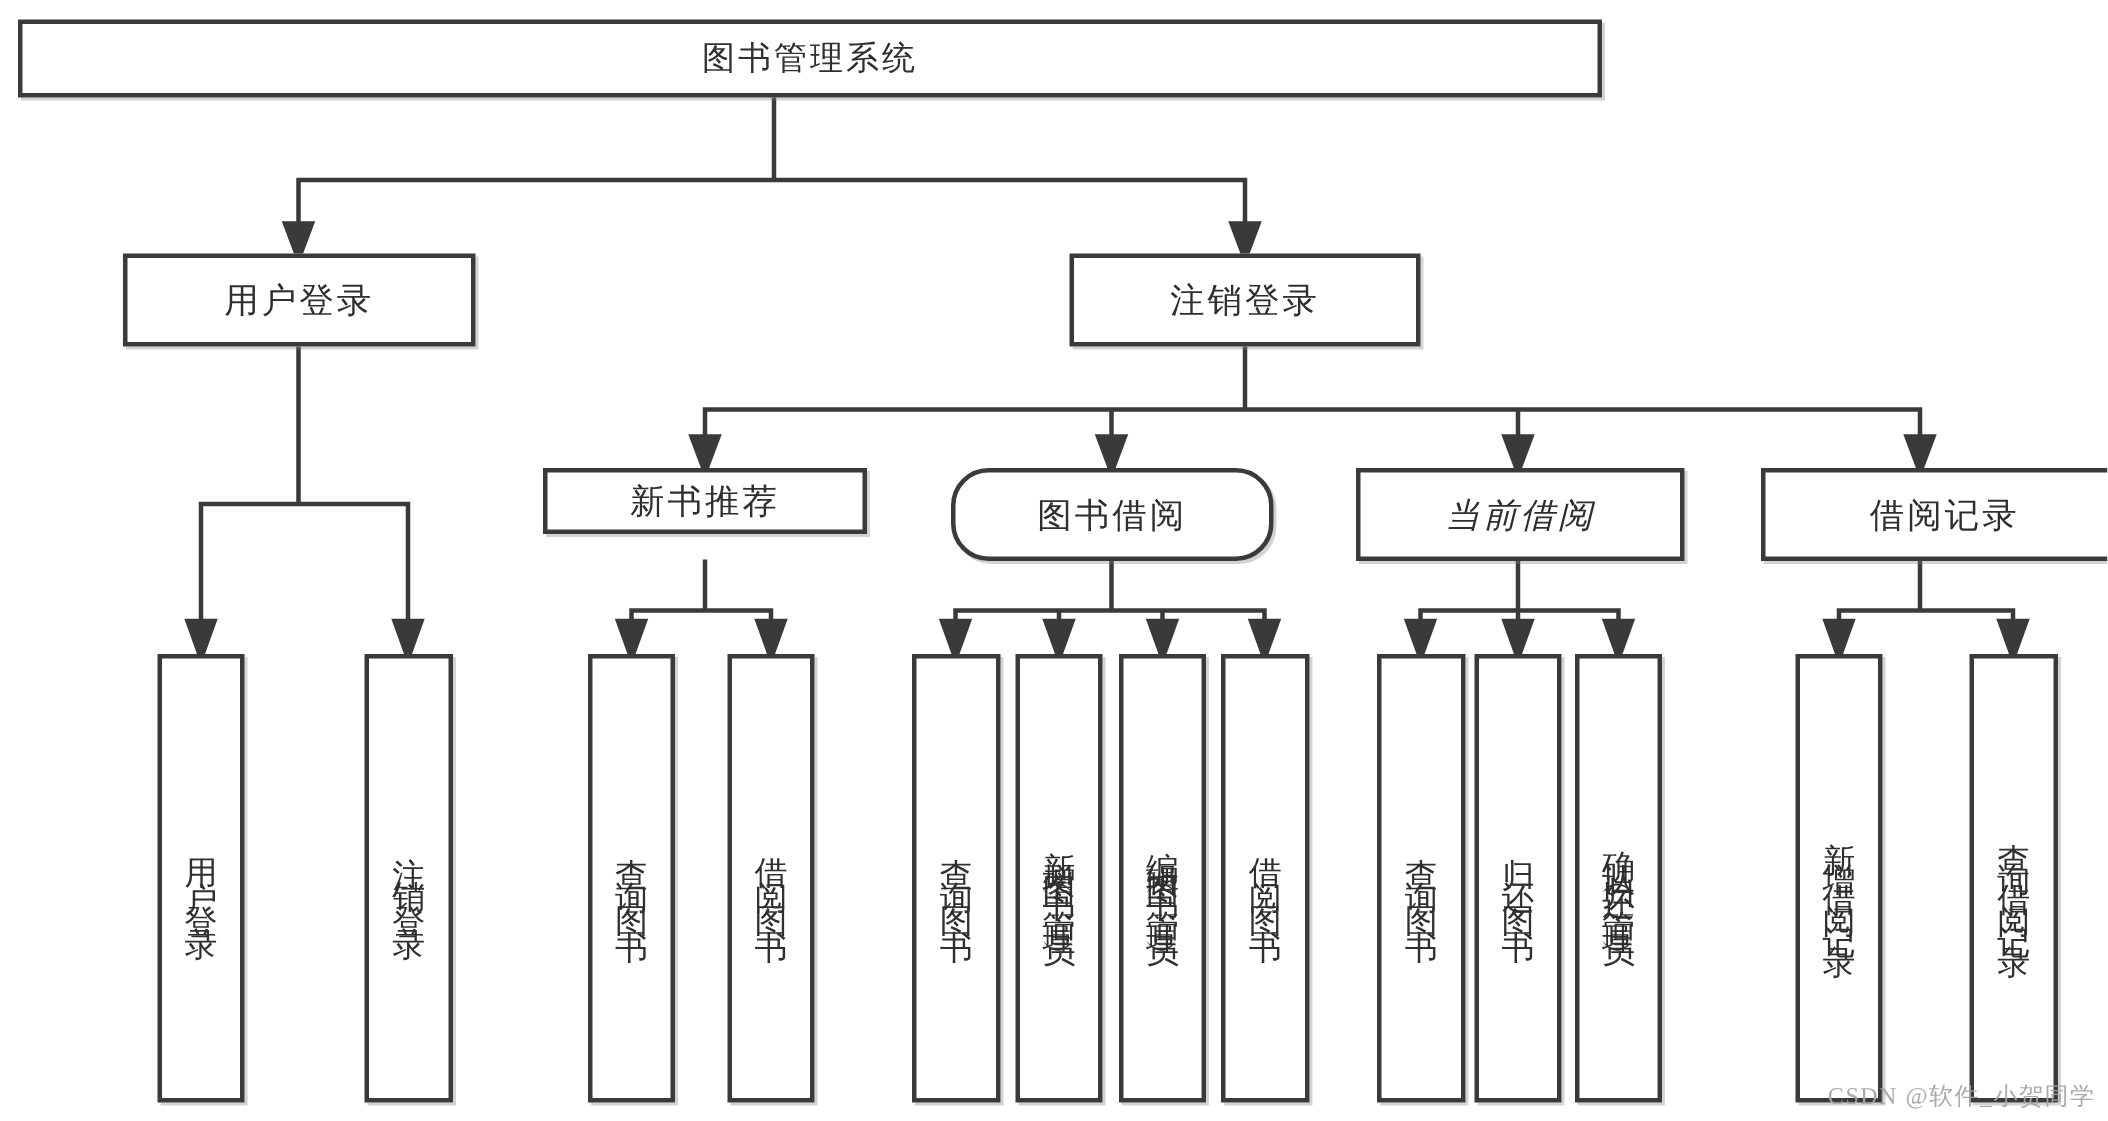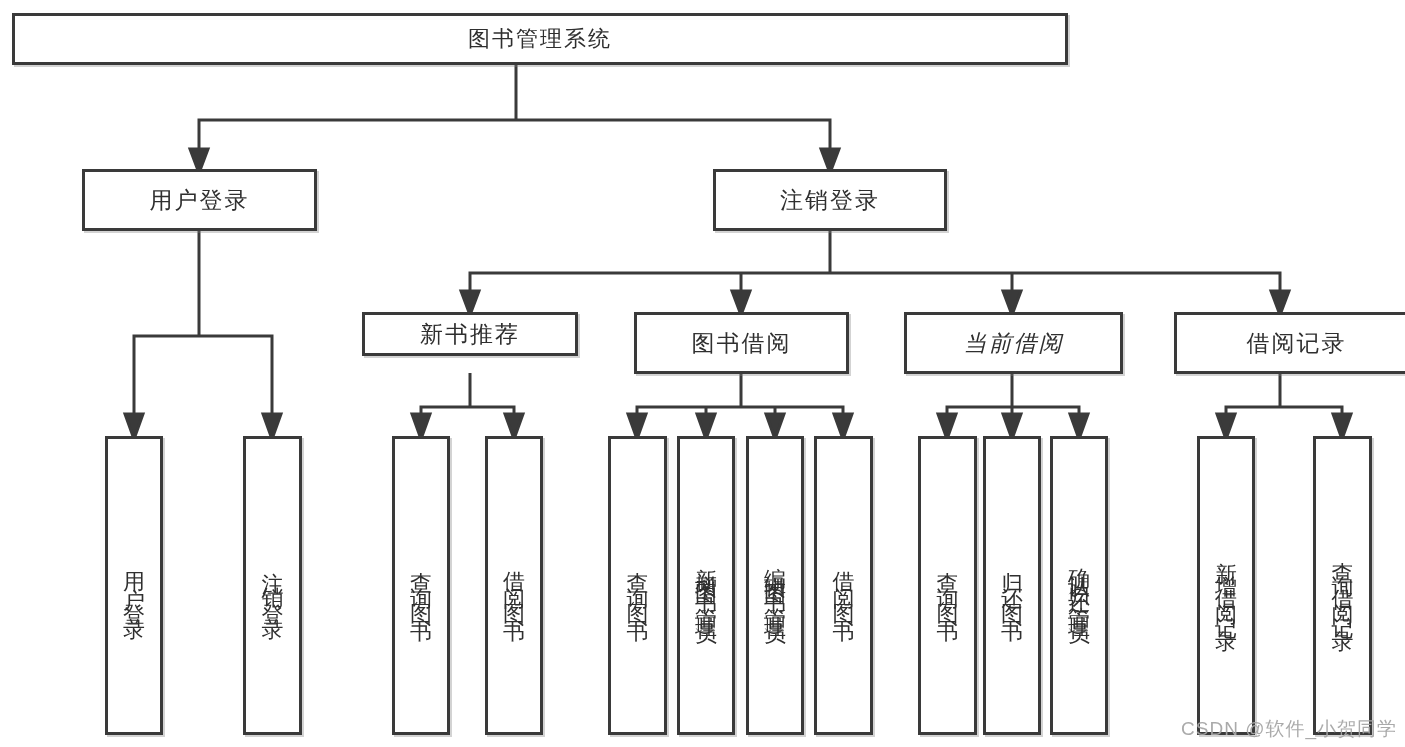--- a/index.html
+++ b/index.html
@@ -57,26 +57,27 @@
   .vtext.long {
     letter-spacing: 8px;
   }
   .vtext.mid {
     letter-spacing: 14px;
   }
   .watermark {
     position: absolute;
     right: 8px;
     bottom: 5px;
-    font-size: 19px;
+    font-size: 16px;
     letter-spacing: 1px;
     color: #a6a6a6;
     opacity: 0.95;
     z-index: 3;
     white-space: nowrap;
+    font-family: Liberation Serif, serif;
   }
 </style>
 </head>
 <body>
 
 <div class="canvas">
 
   <svg class="connectors" width="1405" height="747" viewBox="0 0 1405 747">
     <g stroke="#3a3a3a" stroke-width="3" fill="#3a3a3a">
 
@@ -136,21 +137,21 @@
   <div class="box" style="left:82px; top:169px; width:235px; height:62px;">
     <span class="hlabel">用户登录</span>
   </div>
   <div class="box" style="left:713px; top:169px; width:234px; height:62px;">
     <span class="hlabel">注销登录</span>
   </div>
 
   <div class="box" style="left:362px; top:312px; width:216px; height:44px;">
     <span class="hlabel">新书推荐</span>
   </div>
-  <div class="box" style="left:634px; top:312px; width:215px; height:62px;">
+  <div class="box" style="left:634px; top:312px; width:215px; height:62px;border-radius:25px;">
     <span class="hlabel">图书借阅</span>
   </div>
   <div class="box" style="left:904px; top:312px; width:219px; height:62px;font-style:italic;">
     <span class="hlabel">当前借阅</span>
   </div>
   <div class="box" style="left:1174px; top:312px; width:245px; height:62px;">
     <span class="hlabel">借阅记录</span>
   </div>
 
   <div class="box" style="left:105px; top:436px; width:58px; height:299px;">

